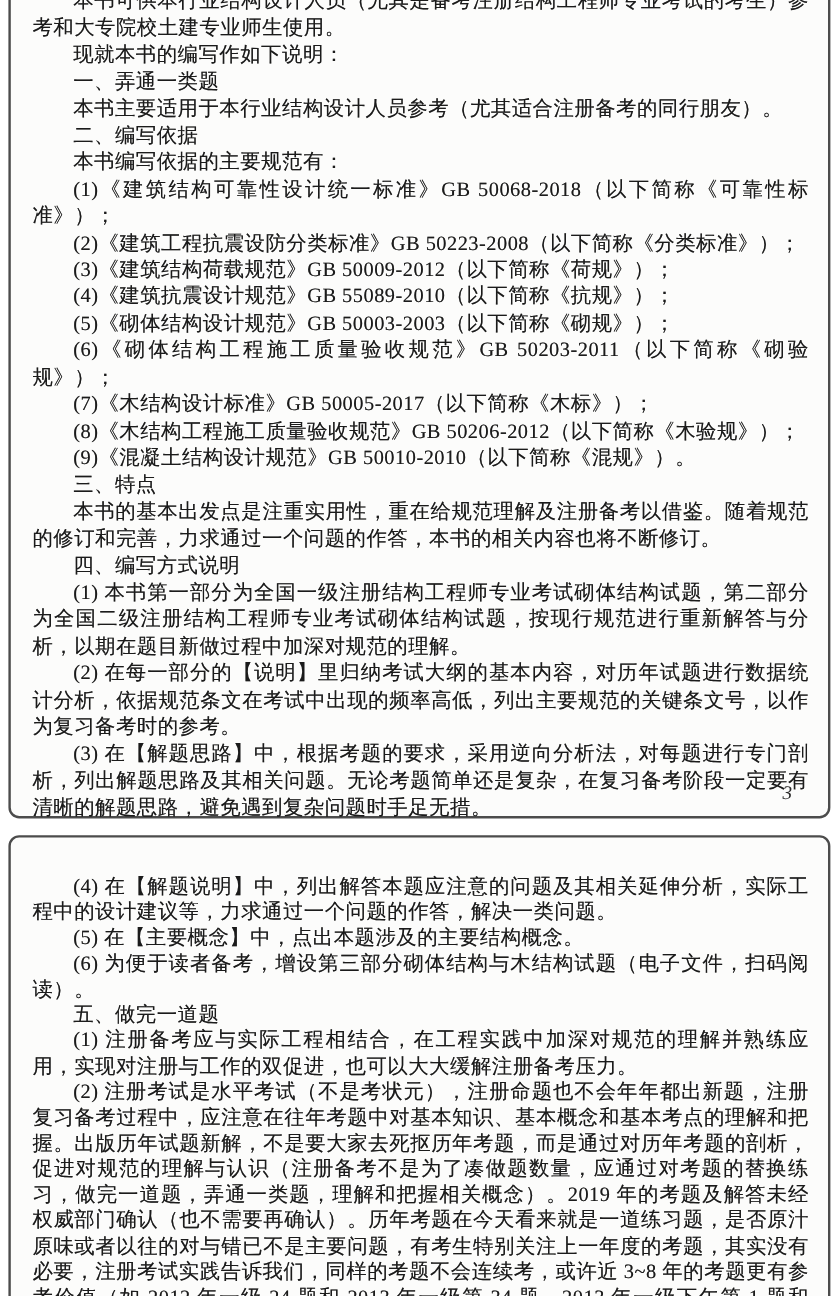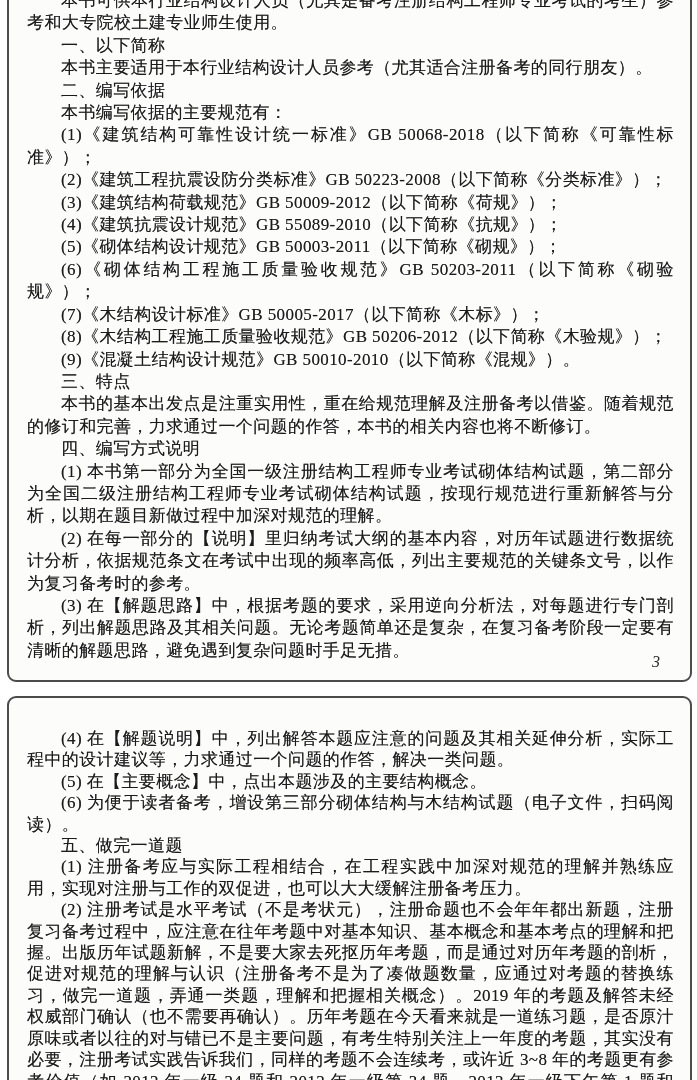--- a/index.html
+++ b/index.html
@@ -50,29 +50,30 @@
     font-size: 16px;
     font-style: italic;
     color: #2a2a2a;
   }
 </style>
 </head>
 <body>
 
 <div class="page" id="page-3">
   <p class="para">本书可供本行业结构设计人员（尤其是备考注册结构工程师专业考试的考生）参考和大专院校土建专业师生使用。</p>
-  <p class="para">一、以下简称</p>
+  <p class="para">现就本书的编写作如下说明：</p>
+  <p class="para">一、弄通一类题</p>
   <p class="para">本书主要适用于本行业结构设计人员参考（尤其适合注册备考的同行朋友）。</p>
   <p class="para">二、编写依据</p>
   <p class="para">本书编写依据的主要规范有：</p>
   <p class="para">(1)《建筑结构可靠性设计统一标准》GB 50068-2018（以下简称《可靠性标准》）；</p>
   <p class="para">(2)《建筑工程抗震设防分类标准》GB 50223-2008（以下简称《分类标准》）；</p>
   <p class="para">(3)《建筑结构荷载规范》GB 50009-2012（以下简称《荷规》）；</p>
   <p class="para">(4)《建筑抗震设计规范》GB 55089-2010（以下简称《抗规》）；</p>
-  <p class="para">(5)《砌体结构设计规范》GB 50003-2011（以下简称《砌规》）；</p>
+  <p class="para">(5)《砌体结构设计规范》GB 50003-2003（以下简称《砌规》）；</p>
   <p class="para">(6)《砌体结构工程施工质量验收规范》GB 50203-2011（以下简称《砌验规》）；</p>
   <p class="para">(7)《木结构设计标准》GB 50005-2017（以下简称《木标》）；</p>
   <p class="para">(8)《木结构工程施工质量验收规范》GB 50206-2012（以下简称《木验规》）；</p>
   <p class="para">(9)《混凝土结构设计规范》GB 50010-2010（以下简称《混规》）。</p>
   <p class="para">三、特点</p>
   <p class="para">本书的基本出发点是注重实用性，重在给规范理解及注册备考以借鉴。随着规范的修订和完善，力求通过一个问题的作答，本书的相关内容也将不断修订。</p>
   <p class="para">四、编写方式说明</p>
   <p class="para">(1) 本书第一部分为全国一级注册结构工程师专业考试砌体结构试题，第二部分为全国二级注册结构工程师专业考试砌体结构试题，按现行规范进行重新解答与分析，以期在题目新做过程中加深对规范的理解。</p>
   <p class="para">(2) 在每一部分的【说明】里归纳考试大纲的基本内容，对历年试题进行数据统计分析，依据规范条文在考试中出现的频率高低，列出主要规范的关键条文号，以作为复习备考时的参考。</p>
   <p class="para">(3) 在【解题思路】中，根据考题的要求，采用逆向分析法，对每题进行专门剖析，列出解题思路及其相关问题。无论考题简单还是复杂，在复习备考阶段一定要有清晰的解题思路，避免遇到复杂问题时手足无措。</p>

